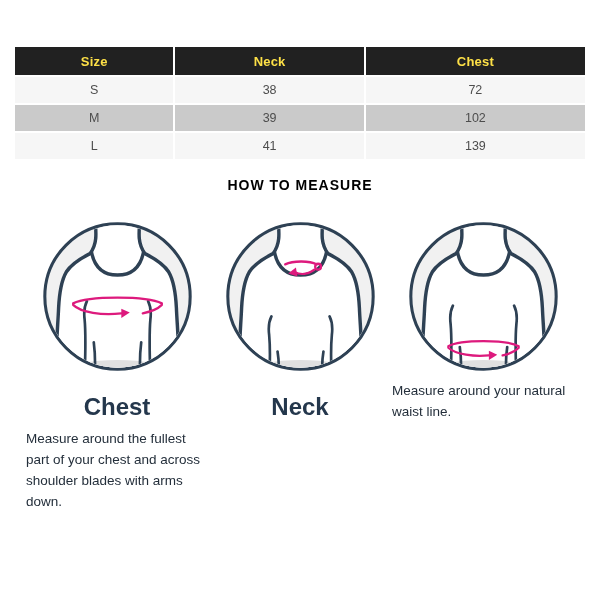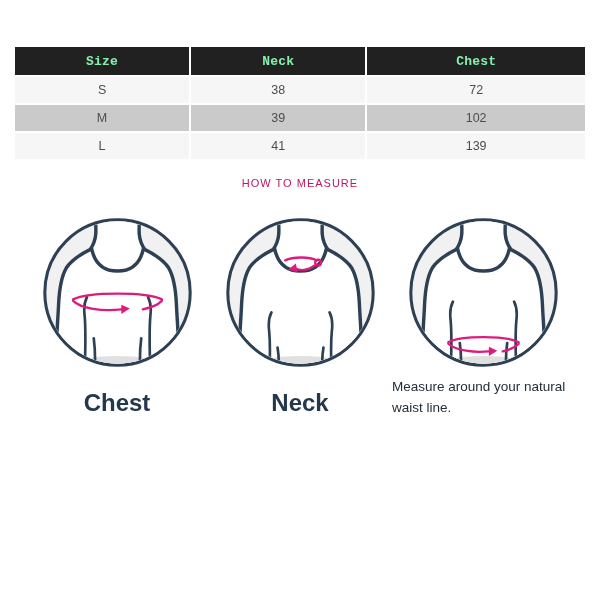--- a/index.html
+++ b/index.html
@@ -4,33 +4,33 @@
 <style>
   * { margin:0; padding:0; box-sizing:border-box; }
   html,body { width:600px; height:600px; background:#ffffff;
               font-family:"Liberation Sans", sans-serif; }
   .page { width:600px; height:600px; overflow:hidden; background:#ffffff; }
 
   
   .table-area { padding:45px 13px 0 13px; }
   table.size-chart { width:100%; border-collapse:separate; border-spacing:2px; }
   table.size-chart th {
-    background:#212121; color:#86efac; height:28px;
-    font-size:13px; font-weight:bold; letter-spacing:.2px; text-align:center;font-family:Liberation Mono, monospace;
+    background:#212121; color:#fde047; height:28px;
+    font-size:13px; font-weight:bold; letter-spacing:.2px; text-align:center;
   }
   table.size-chart td {
     height:26px; font-size:12.5px; color:#4d4d4d; text-align:center;
   }
   table.size-chart tbody tr:nth-child(odd) td  { background:#f6f6f6; }
   table.size-chart tbody tr:nth-child(even) td { background:#cacaca; }
 
   
   .how-title {
     margin-top:16px; text-align:center;
-    font-size:11px; font-weight:400; letter-spacing:1px; color:#be185d;
+    font-size:14px; font-weight:700; letter-spacing:1px; color:#000000;
   }
   .guides { display:flex; justify-content:space-between;
             padding:0 26px; margin-top:27px; }
   .guide { width:182px; display:flex; flex-direction:column; align-items:center; }
   .guide svg { width:153px; height:153px; display:block; }
   .guide-label { margin-top:20px; font-size:24px; font-weight:600; color:#24374c; }
   .guide-desc { margin-top:8px; width:100%; text-align:left;
                 font-size:13.5px; line-height:1.55; color:#242f3b; }
 </style>
 </head>
@@ -91,20 +91,21 @@
           <path d="M 131 160 C 129 176 129 192 130 206" stroke="#2e4154" stroke-width="3.5"></path>
           <g stroke="#dd1a7d" stroke-width="3">
             <path d="M 42 109 C 62 99 138 99 158 109"></path>
             <path d="M 42 111 C 52 121 80 125 105 122"></path>
             <path d="M 158 111 C 152 117 143 120 133 122"></path>
             <polygon points="105,116 116,121 105,128" fill="#dd1a7d" stroke="none"></polygon>
           </g>
         </g>
       </svg>
       <div class="guide-label">Chest</div>
+      <div class="guide-desc">Measure around the fullest part of your chest and across shoulder blades with arms down.</div>
     </div>
 
     <div class="guide">
       <svg viewBox="0 0 200 200">
         <defs>
             <clipPath id="clip2">
               <circle cx="100" cy="100" r="93"></circle>
             </clipPath>
           </defs>
         <circle cx="100" cy="100" r="95" fill="#f1f1f1" stroke="#2e4154" stroke-width="4"></circle>

